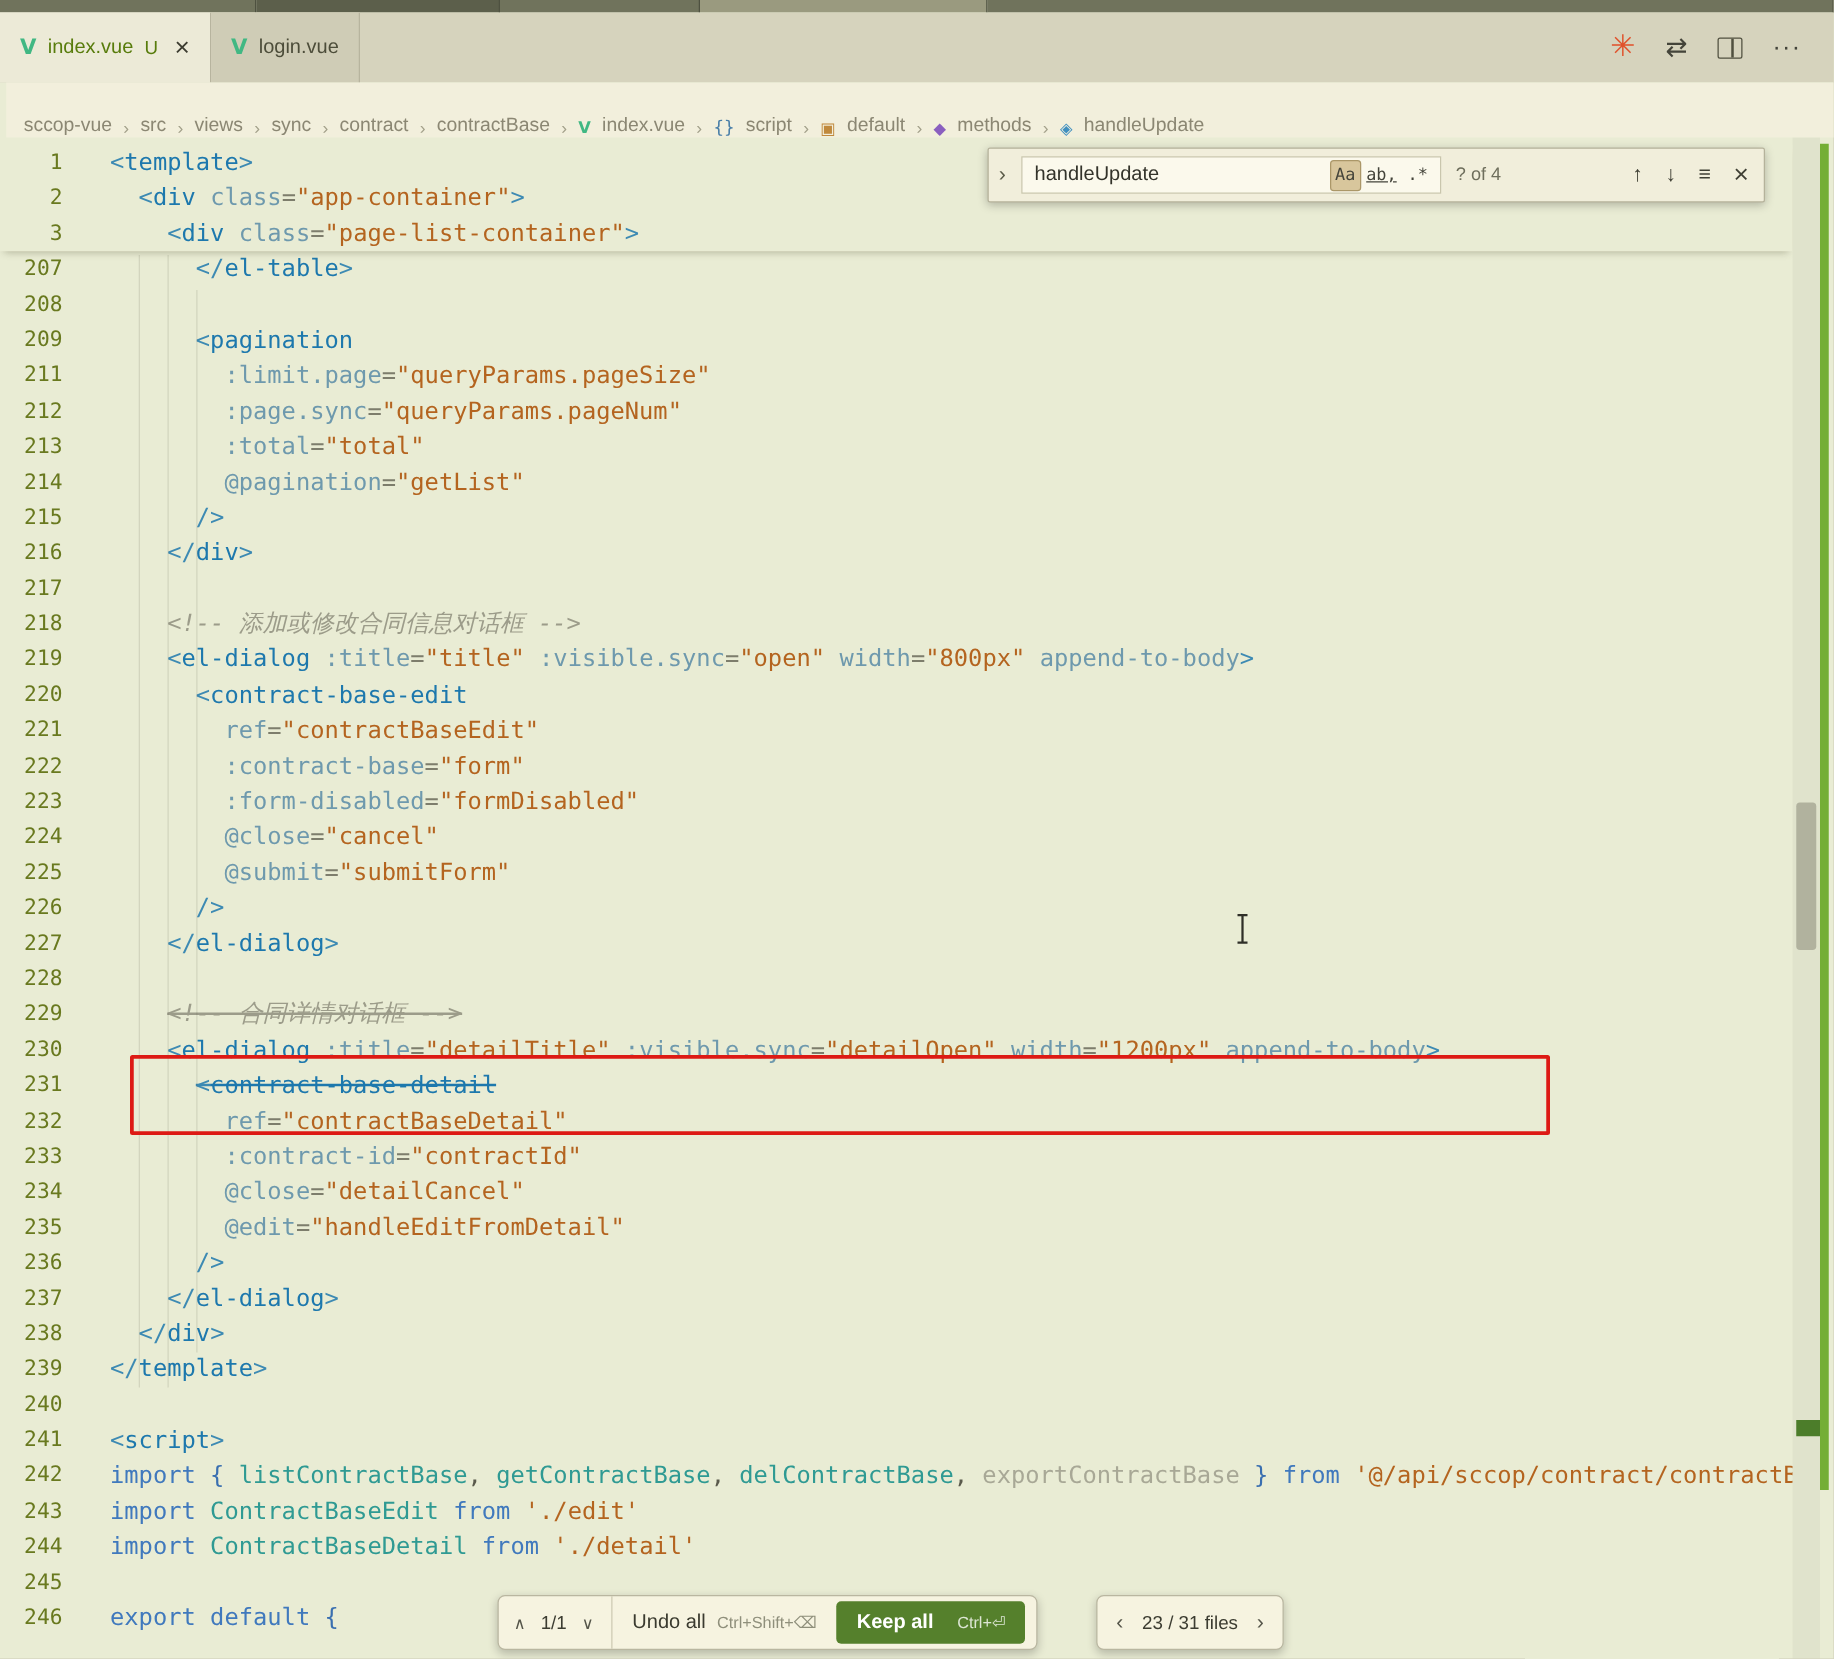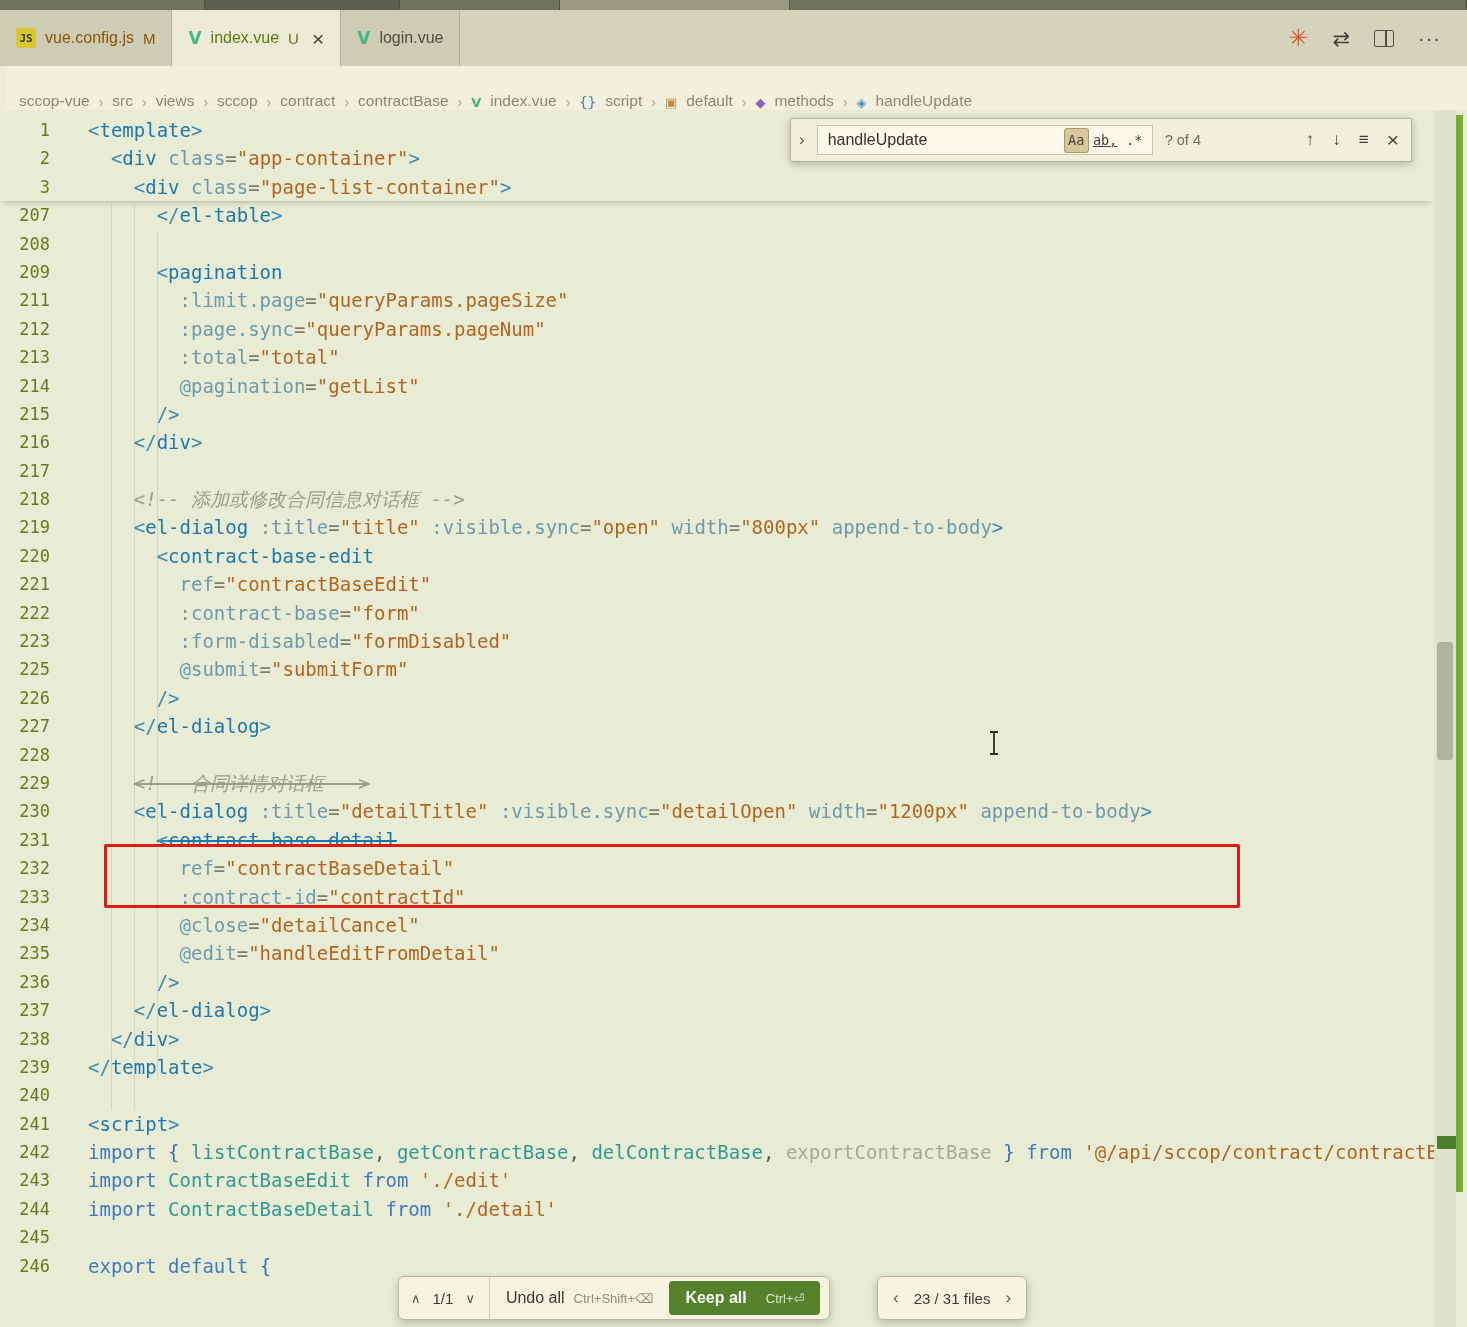--- a/index.html
+++ b/index.html
@@ -101,25 +101,20 @@
 
   <div class="top-strip">
     <div class="strip-seg" style="width:205px;background:#70735c"></div>
     <div class="strip-seg" style="width:195px;background:#5c5f4b"></div>
     <div class="strip-seg" style="width:160px;background:#70735c"></div>
     <div class="strip-seg" style="width:230px;background:#9a9a7f"></div>
     <div class="strip-seg" style="flex:1;background:#70735c"></div>
   </div>
 
   <div class="tab-bar">
-    <div class="tab">
-      <span class="js-ic">JS</span>
-      <span class="lbl-mod">vue.config.js</span>
-      <span class="badge-m">M</span>
-    </div>
     <div class="tab active">
       <span class="vue-ic">V</span>
       <span class="lbl-u">index.vue</span>
       <span class="badge-u">U</span>
       <span class="close-x">×</span>
     </div>
     <div class="tab">
       <span class="vue-ic">V</span>
       <span>login.vue</span>
     </div>
@@ -131,21 +126,21 @@
     </div>
   </div>
 
   <div class="breadcrumb">
     <span class="crumb">sccop-vue</span>
     <span class="crumb-sep">›</span>
     <span class="crumb">src</span>
     <span class="crumb-sep">›</span>
     <span class="crumb">views</span>
     <span class="crumb-sep">›</span>
-    <span class="crumb">sccop</span>
+    <span class="crumb">sync</span>
     <span class="crumb-sep">›</span>
     <span class="crumb">contract</span>
     <span class="crumb-sep">›</span>
     <span class="crumb">contractBase</span>
     <span class="crumb-sep">›</span>
     <span class="vue-ic crumb-ic">V</span>
     <span class="crumb">index.vue</span>
     <span class="crumb-sep">›</span>
     <span class="sym-script crumb-ic">{}</span>
     <span class="crumb">script</span>
@@ -176,20 +171,21 @@
         <div class="line"><span class="ln">214</span><span class="code"><span class="tk tk-w">        </span><span class="tk tk-a">@pagination</span><span class="tk tk-e">=</span><span class="tk tk-s">"getList"</span></span></div>
         <div class="line"><span class="ln">215</span><span class="code"><span class="tk tk-w">      </span><span class="tk tk-p">/&gt;</span></span></div>
         <div class="line"><span class="ln">216</span><span class="code"><span class="tk tk-w">    </span><span class="tk tk-p">&lt;/</span><span class="tk tk-t">div</span><span class="tk tk-p">&gt;</span></span></div>
         <div class="line"><span class="ln">217</span><span class="code"></span></div>
         <div class="line"><span class="ln">218</span><span class="code"><span class="tk tk-w">    </span><span class="tk tk-c">&lt;!-- 添加或修改合同信息对话框 --&gt;</span></span></div>
         <div class="line"><span class="ln">219</span><span class="code"><span class="tk tk-w">    </span><span class="tk tk-p">&lt;</span><span class="tk tk-t">el-dialog</span><span class="tk tk-w"> </span><span class="tk tk-a">:title</span><span class="tk tk-e">=</span><span class="tk tk-s">"title"</span><span class="tk tk-w"> </span><span class="tk tk-a">:visible.sync</span><span class="tk tk-e">=</span><span class="tk tk-s">"open"</span><span class="tk tk-w"> </span><span class="tk tk-a">width</span><span class="tk tk-e">=</span><span class="tk tk-s">"800px"</span><span class="tk tk-w"> </span><span class="tk tk-a">append-to-body</span><span class="tk tk-p">&gt;</span></span></div>
         <div class="line"><span class="ln">220</span><span class="code"><span class="tk tk-w">      </span><span class="tk tk-p">&lt;</span><span class="tk tk-t">contract-base-edit</span></span></div>
         <div class="line"><span class="ln">221</span><span class="code"><span class="tk tk-w">        </span><span class="tk tk-a">ref</span><span class="tk tk-e">=</span><span class="tk tk-s">"contractBaseEdit"</span></span></div>
         <div class="line"><span class="ln">222</span><span class="code"><span class="tk tk-w">        </span><span class="tk tk-a">:contract-base</span><span class="tk tk-e">=</span><span class="tk tk-s">"form"</span></span></div>
         <div class="line"><span class="ln">223</span><span class="code"><span class="tk tk-w">        </span><span class="tk tk-a">:form-disabled</span><span class="tk tk-e">=</span><span class="tk tk-s">"formDisabled"</span></span></div>
+        <div class="line"><span class="ln">224</span><span class="code"><span class="tk tk-w">        </span><span class="tk tk-a">@close</span><span class="tk tk-e">=</span><span class="tk tk-s">"cancel"</span></span></div>
         <div class="line"><span class="ln">225</span><span class="code"><span class="tk tk-w">        </span><span class="tk tk-a">@submit</span><span class="tk tk-e">=</span><span class="tk tk-s">"submitForm"</span></span></div>
         <div class="line"><span class="ln">226</span><span class="code"><span class="tk tk-w">      </span><span class="tk tk-p">/&gt;</span></span></div>
         <div class="line"><span class="ln">227</span><span class="code"><span class="tk tk-w">    </span><span class="tk tk-p">&lt;/</span><span class="tk tk-t">el-dialog</span><span class="tk tk-p">&gt;</span></span></div>
         <div class="line"><span class="ln">228</span><span class="code"></span></div>
         <div class="line strike"><span class="ln">229</span><span class="code"><span class="tk tk-w">    </span><span class="tk tk-c">&lt;!-- 合同详情对话框 --&gt;</span></span></div>
         <div class="line"><span class="ln">230</span><span class="code"><span class="tk tk-w">    </span><span class="tk tk-p">&lt;</span><span class="tk tk-t">el-dialog</span><span class="tk tk-w"> </span><span class="tk tk-a">:title</span><span class="tk tk-e">=</span><span class="tk tk-s">"detailTitle"</span><span class="tk tk-w"> </span><span class="tk tk-a">:visible.sync</span><span class="tk tk-e">=</span><span class="tk tk-s">"detailOpen"</span><span class="tk tk-w"> </span><span class="tk tk-a">width</span><span class="tk tk-e">=</span><span class="tk tk-s">"1200px"</span><span class="tk tk-w"> </span><span class="tk tk-a">append-to-body</span><span class="tk tk-p">&gt;</span></span></div>
         <div class="line strike"><span class="ln">231</span><span class="code"><span class="tk tk-w">      </span><span class="tk tk-p">&lt;</span><span class="tk tk-t">contract-base-detail</span></span></div>
         <div class="line"><span class="ln">232</span><span class="code"><span class="tk tk-w">        </span><span class="tk tk-a">ref</span><span class="tk tk-e">=</span><span class="tk tk-s">"contractBaseDetail"</span></span></div>
         <div class="line"><span class="ln">233</span><span class="code"><span class="tk tk-w">        </span><span class="tk tk-a">:contract-id</span><span class="tk tk-e">=</span><span class="tk tk-s">"contractId"</span></span></div>
         <div class="line"><span class="ln">234</span><span class="code"><span class="tk tk-w">        </span><span class="tk tk-a">@close</span><span class="tk tk-e">=</span><span class="tk tk-s">"detailCancel"</span></span></div>

